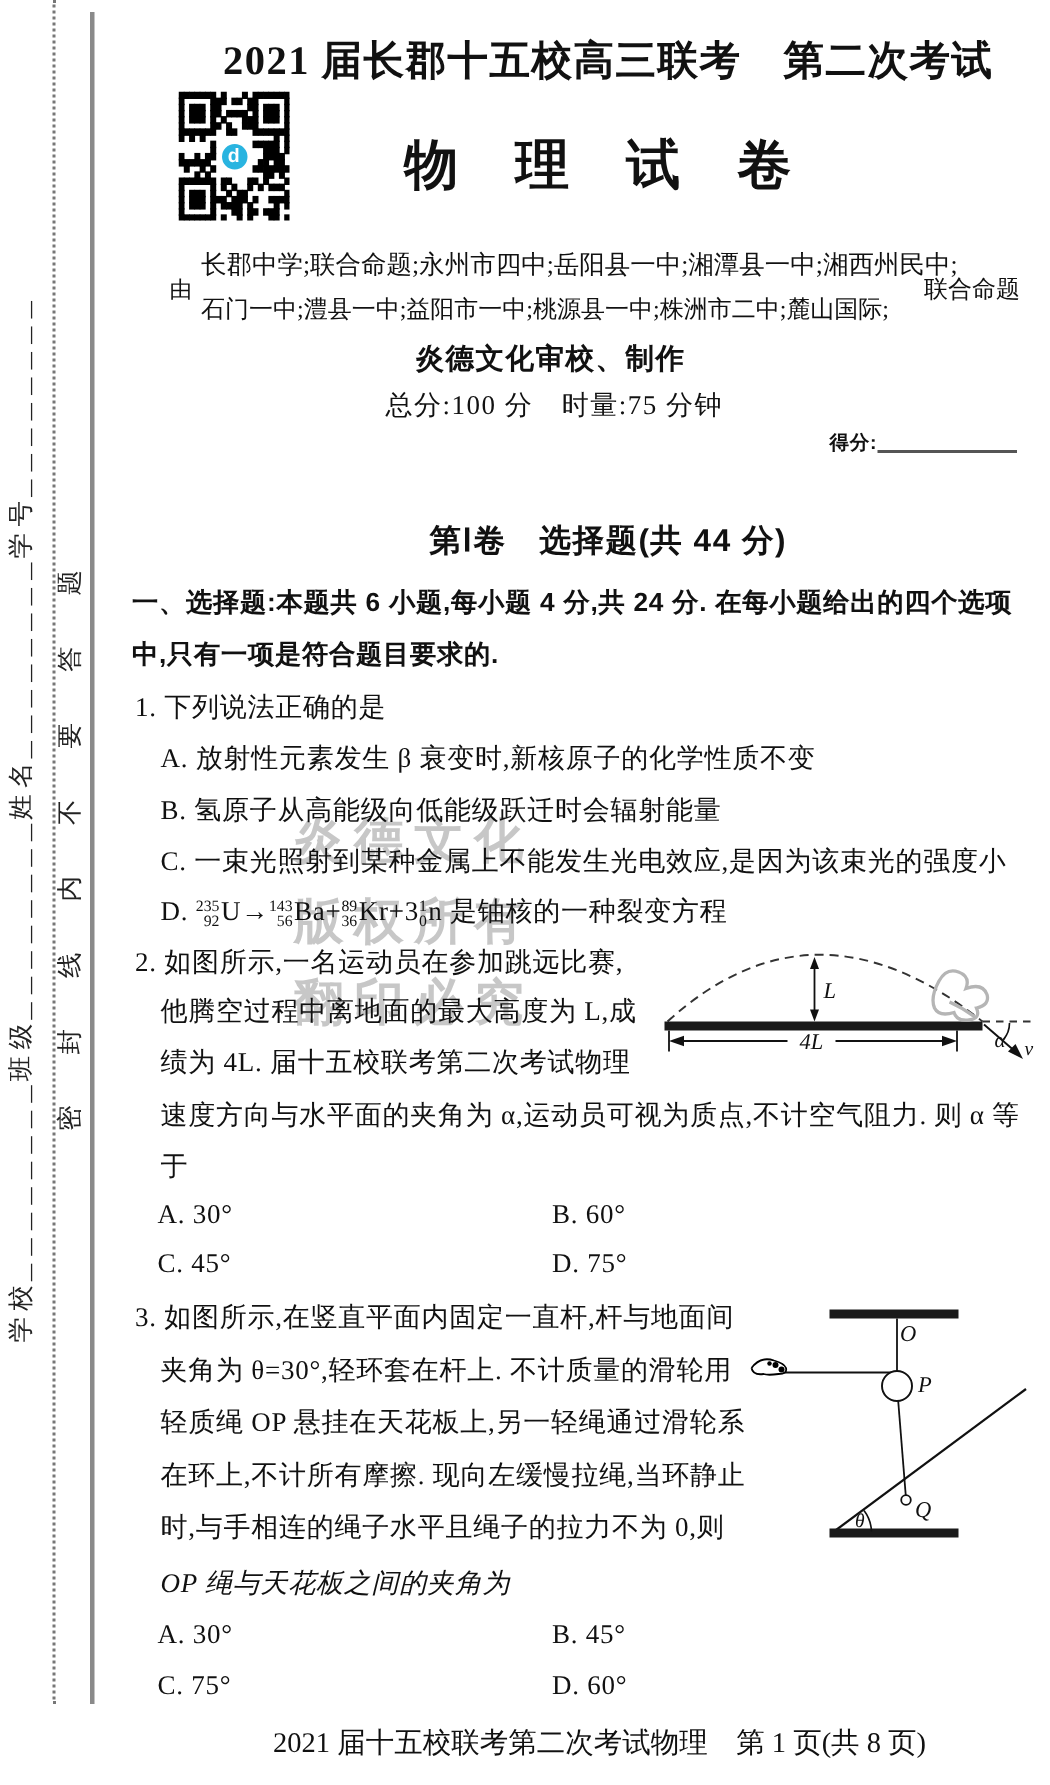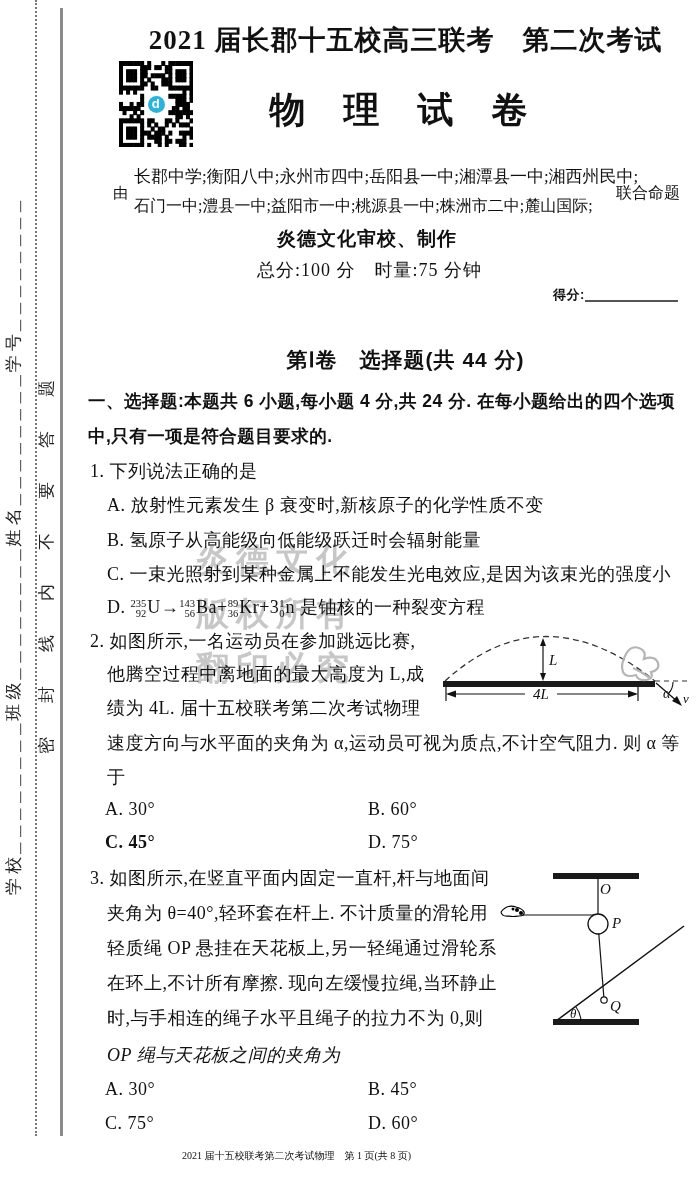--- a/index.html
+++ b/index.html
@@ -269,21 +269,21 @@
     <div style="position:absolute;left:26px;top:32px;width:22px;height:22px;background:#fff;border-radius:5px;">
       <div style="position: absolute; left: 2.5px; top: 2.5px; width: 17px; height: 17px; border-radius: 50%; background: rgb(41, 180, 224);" id="qr-logo-circle" title="d">
         <span class="hei" style="position:absolute;left:0;top:0.5px;width:17px;text-align:center;font-size:13px;color:#fff;">d</span>
       </div>
     </div>
   </div>
 
   <div class="abs center hei" style="top:86px;font-size:36px;letter-spacing:14px;">物 理 试 卷</div>
 
   <div class="abs song" style="left:113px;top:184px;font-size:15px;">由</div>
-  <div class="abs song" style="left:134px;top:165px;font-size:17px;letter-spacing:0;">长郡中学;衡阳八中;永州市四中;岳阳县一中;湘潭县一中;湘西州民中;</div>
+  <div class="abs song" style="left:134px;top:165px;font-size:17px;letter-spacing:0;">长郡中学;联合命题;永州市四中;岳阳县一中;湘潭县一中;湘西州民中;</div>
   <div class="abs song" style="left:134px;top:196px;font-size:16px;letter-spacing:0;">石门一中;澧县一中;益阳市一中;桃源县一中;株洲市二中;麓山国际;</div>
   <div class="abs song" style="left:616px;top:183px;font-size:16px;letter-spacing:0;">联合命题</div>
 
   <div class="abs hei" style="left:277px;top:226px;font-size:19px;letter-spacing:1px;">炎德文化审校、制作</div>
   <div class="abs song" style="left:257px;top:258px;font-size:18px;letter-spacing:1px;">总分:100 分　时量:75 分钟</div>
 
   <div class="abs" style="left:553px;top:284px;">
     <span class="hei" style="font-size:13px;">得分:</span><span class="blank-line" style="width:93px;"></span>
   </div>
 
@@ -303,21 +303,21 @@
   </div>
 
   <div class="abs song" style="left:90px;top:629px;">2. 如图所示,一名运动员在参加跳远比赛,</div>
   <div class="abs song" style="left:107px;top:662px;font-family:Liberation Serif, serif;">他腾空过程中离地面的最大高度为 L,成</div>
   <div class="abs song" style="left:107px;top:696px;">绩为 4L. 届十五校联考第二次考试物理</div>
   <div class="abs song" style="left:107px;top:731px;">速度方向与水平面的夹角为 α,运动员可视为质点,不计空气阻力. 则 α 等</div>
   <div class="abs song" style="left:107px;top:765px;">于</div>
 
   <div class="abs song optA" style="top:799px;">A. 30°</div>
   <div class="abs song optB" style="top:799px;">B. 60°</div>
-  <div class="abs song optA" style="top:832px;font-weight:bold;">C. 45°</div>
+  <div class="abs song optA" style="top:832px;">C. 45°</div>
   <div class="abs song optB" style="top:832px;">D. 75°</div>
 
   <div class="abs" style="left:430px;top:622px;">
     <svg width="265" height="100" viewBox="0 0 265 100">
       <path d="M15 59 Q113 -30 225 59" fill="none" stroke="#333" stroke-width="1.3" stroke-dasharray="6 4"></path>
       <line x1="225" y1="59" x2="257" y2="59" stroke="#333" stroke-width="1.2" stroke-dasharray="5 4"></line>
       <rect x="13" y="59" width="212" height="6" fill="#1a1a1a"></rect>
       <g stroke="#111" stroke-width="1.2">
         <line x1="113" y1="21" x2="113" y2="55"></line>
         <polygon points="113,16 110,24 116,24" fill="#111" stroke="none"></polygon>
@@ -341,21 +341,21 @@
       <g>
         <line x1="226" y1="61" x2="248" y2="80" stroke="#111" stroke-width="1.3"></line>
         <polygon points="252,84 242,79 247,74" fill="#111"></polygon>
       </g>
       <text x="233" y="76" font-size="14">α</text>
       <text x="253" y="81" font-size="13">v</text>
     </svg>
   </div>
 
   <div class="abs song" style="left:90px;top:866px;">3. 如图所示,在竖直平面内固定一直杆,杆与地面间</div>
-  <div class="abs song" style="left:107px;top:901px;">夹角为 θ=40°,轻环套在杆上. 不计质量的滑轮用</div>
+  <div class="abs song" style="left:107px;top:901px;">夹角为 θ=30°,轻环套在杆上. 不计质量的滑轮用</div>
   <div class="abs song" style="left:107px;top:936px;">轻质绳 OP 悬挂在天花板上,另一轻绳通过滑轮系</div>
   <div class="abs song" style="left:107px;top:971px;">在环上,不计所有摩擦. 现向左缓慢拉绳,当环静止</div>
   <div class="abs song" style="left:107px;top:1006px;">时,与手相连的绳子水平且绳子的拉力不为 0,则</div>
   <div class="abs song" style="left:107px;top:1043px;font-style:italic;">OP 绳与天花板之间的夹角为</div>
 
   <div class="abs song optA" style="top:1079px;">A. 30°</div>
   <div class="abs song optB" style="top:1079px;">B. 45°</div>
   <div class="abs song optA" style="top:1113px;">C. 75°</div>
   <div class="abs song optB" style="top:1113px;">D. 60°</div>
 
@@ -376,15 +376,15 @@
         <circle cx="21" cy="48" r="1.5" fill="#000"></circle>
       </g>
       <path d="M89 160 A 25 25 0 0 0 84 146" fill="none" stroke="#111" stroke-width="1.1"></path>
       <text x="108" y="33" font-size="15">O</text>
       <text x="120" y="67" font-size="15">P</text>
       <text x="118" y="150" font-size="15">Q</text>
       <text x="78" y="157" font-size="13">θ</text>
     </svg>
   </div>
 
-  <div class="abs song" style="left:182px;top:1149px;font-size:10px;letter-spacing:0;">2021 届十五校联考第二次考试物理　第 1 页(共 8 页)</div>
+  <div class="abs song" style="left:182px;top:1149px;font-size:19px;letter-spacing:0;">2021 届十五校联考第二次考试物理　第 1 页(共 8 页)</div>
 
 </div>
 
 </body></html>

